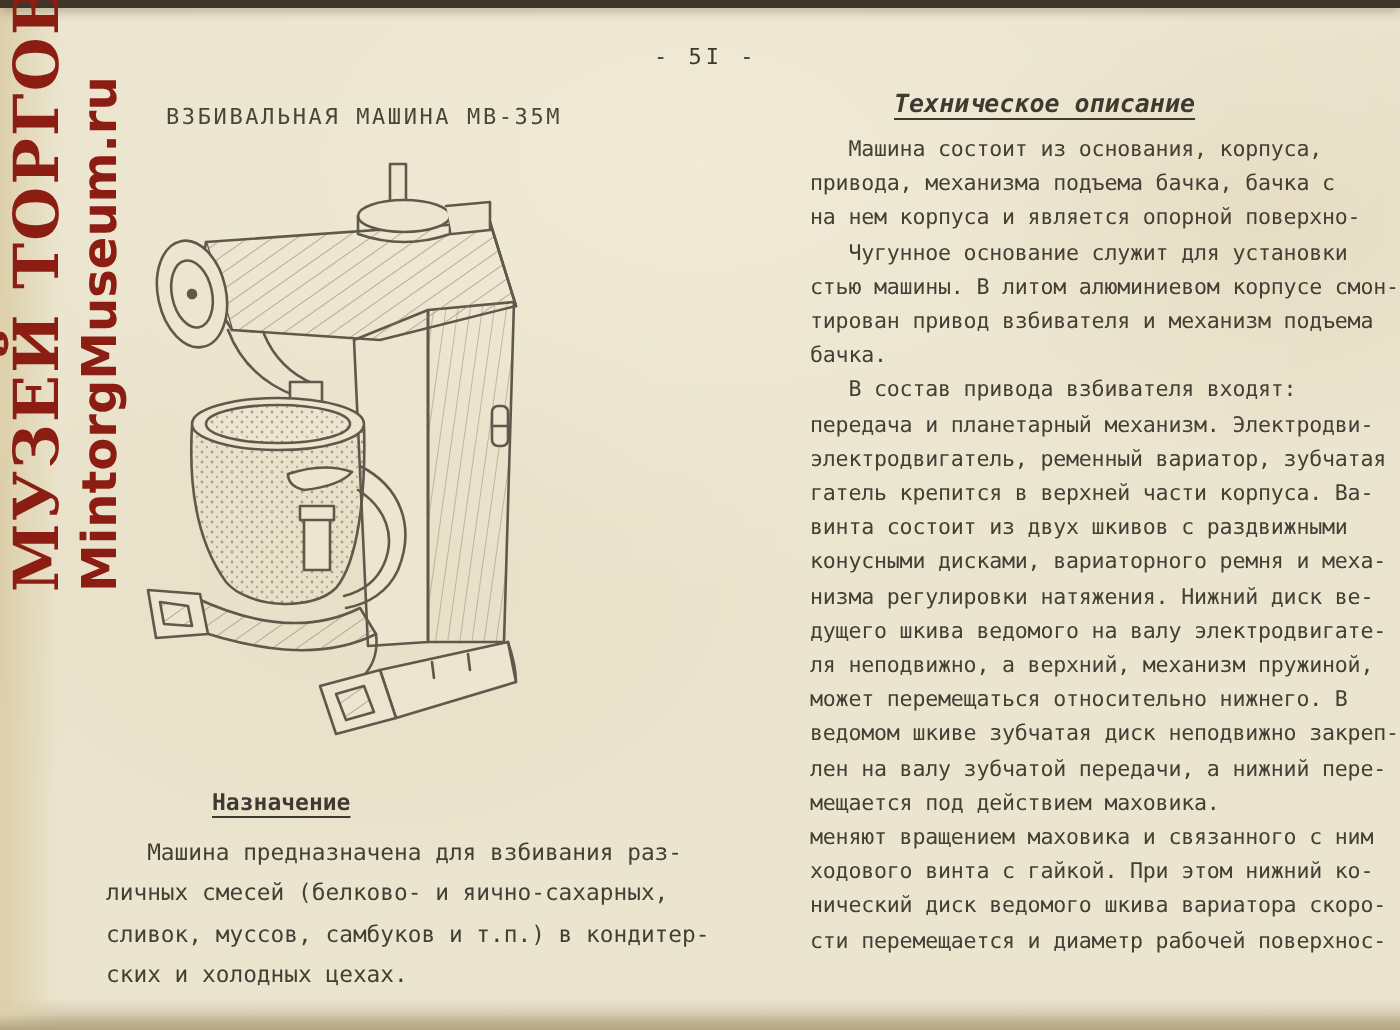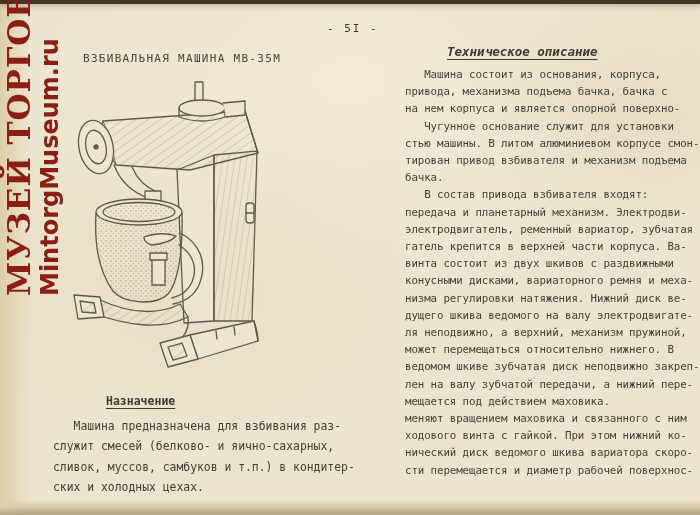--- a/index.html
+++ b/index.html
@@ -133,21 +133,21 @@
         <polygon points="120,268 150,260 158,284 128,292" fill="#ece5d0"></polygon>
         <polygon points="128,272 142,268 147,281 133,285" fill="url(#hatchD)"></polygon>
         <path d="M214,246 C216,252 218,260 218,266" fill="none"></path>
       </g>
     </g>
   </svg>
 
   <div class="h-left">Назначение</div>
   <div class="left-par">
       <div class="tl">   Машина предназначена для взбивания раз-</div>
-      <div class="tl">служит смесей (белково- и яично-сахарных,</div>
+      <div class="tl">личных смесей (белково- и яично-сахарных,</div>
       <div class="tl">сливок, муссов, самбуков и т.п.) в кондитер-</div>
       <div class="tl">ских и холодных цехах.</div>
     </div>
 
   <div class="h-right">Техническое описание</div>
   <div class="right-par">
       <div class="tl">   Машина состоит из основания, корпуса,</div>
       <div class="tl">привода, механизма подъема бачка, бачка с</div>
       <div class="tl">на нем корпуса и является опорной поверхно-</div>
       <div class="tl">   Чугунное основание служит для установки</div>

